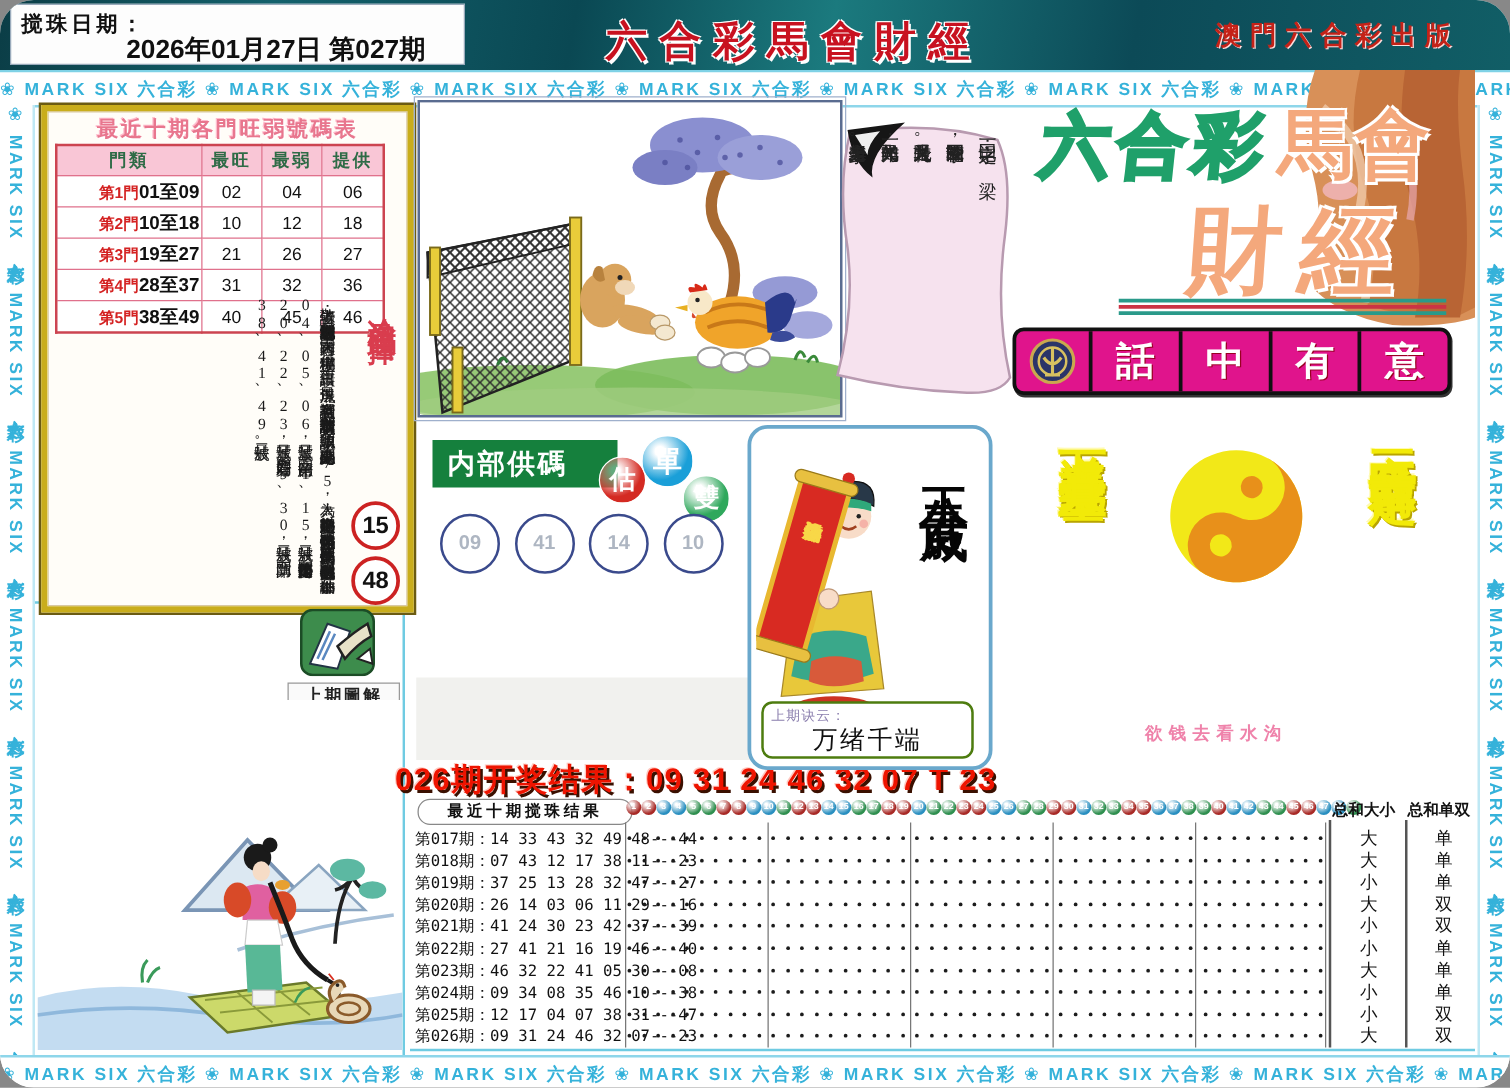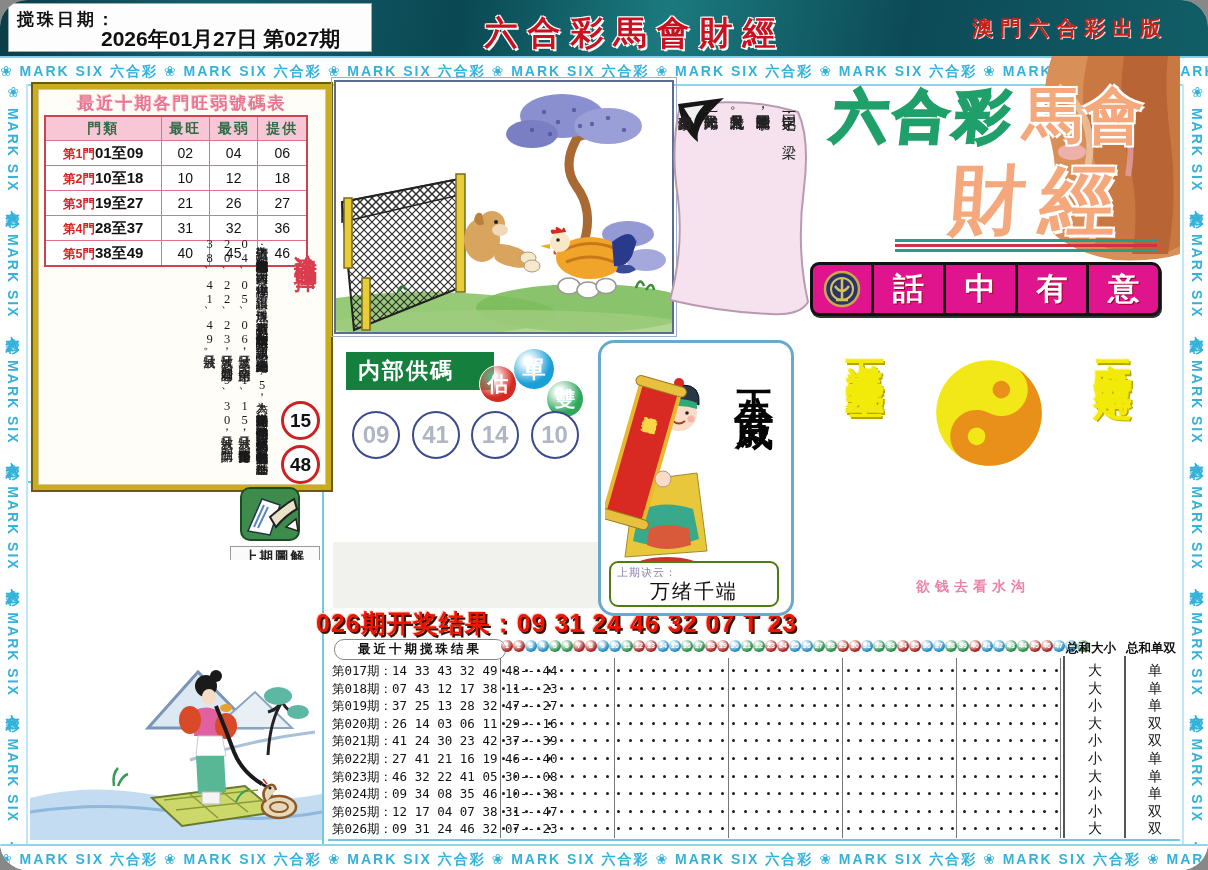--- a/index.html
+++ b/index.html
@@ -34,21 +34,21 @@
   
   #hcbox{left:33px;top:84px;width:288px;height:396px;background:#fffdf8;
     border:5px solid #c9ad1c;box-shadow:0 0 0 2px #6b5b12, inset 0 0 0 1px #d8c8a0;}
   #hc-title{position:absolute;left:0;top:3px;width:100%;text-align:center;font-size:17px;font-weight:bold;
     color:#e8768e;letter-spacing:2px;text-shadow:1px 1px 0 #fff,-1px -1px 0 #fbc;}
   #hc-table{position:absolute;left:6px;top:26px;width:264px;border-collapse:collapse;
     border:2px solid #cc4450;background:#fff;}
   #hc-table th{background:#f9c6d6;color:#2e6b46;font-size:14px;font-weight:bold;border:1px solid #e0718c;
     height:21px;letter-spacing:2px;}
   #hc-table td{border:1px solid #e0718c;height:22px;text-align:center;font-size:14px;color:#111;}
-  #hc-table td.gatecell{text-align:center;padding-left:1px;white-space:nowrap;}
+  #hc-table td.gatecell{text-align:right;padding-left:1px;white-space:nowrap;}
   .gate{color:#d42222;font-weight:bold;font-size:12.5px;}
   .range{color:#101010;font-size:15px;font-weight:bold;}
 
   .vtext{writing-mode:vertical-rl;text-orientation:upright;}
   #cold-commentary{position:absolute;left:4px;top:148px;width:228px;height:238px;overflow:hidden;
     font-size:12.5px;line-height:17.5px;color:#1a1a1a;font-family:"Liberation Serif","DejaVu Serif",serif;}
   #cold-title{position:absolute;right:4px;top:146px;height:170px;font-size:23px;font-weight:bold;color:#d93d4e;
     letter-spacing:3px;text-shadow:1px 1px 0 #fff;}
   .coldnum{position:absolute;right:6px;width:33px;height:33px;border:3px solid #cc2222;border-radius:50%;
     text-align:center;line-height:33px;font-size:19px;font-weight:bold;color:#111;background:#fff;}
@@ -61,21 +61,21 @@
 
   
   #picbox{left:334px;top:80px;width:336px;height:250px;background:#fff;border:2px solid #5a6c90;
     outline:1px solid #9fb0cc;outline-offset:2px;}
 
   
   #ic-banner{left:346px;top:352px;width:136px;height:38px;background:#15803d;color:#fff;font-size:22px;
     font-weight:bold;letter-spacing:2px;line-height:38px;padding-left:12px;}
   .badge{position:absolute;border-radius:50%;color:#fff;font-weight:bold;text-align:center;border:1px solid #fff;}
   #ic-nums .icnum{position:absolute;top:411px;width:44px;height:44px;border:2.5px solid #3a4a8c;border-radius:50%;
-    background:#fff;color:#aeb6c2;font-size:24px;font-weight:bold;text-align:center;line-height:44px;}
+    background:#fff;color:#aeb6c2;font-size:16px;font-weight:bold;text-align:center;line-height:44px;}
 
   #graypanel{left:333px;top:542px;width:285px;height:66px;background:#f1f1ee;}
 
   #result-banner{left:316px;top:607px;width:480px;font-size:25px;font-weight:bold;color:#ee1400;
     letter-spacing:1px;text-shadow:2px 2px 0 #3a1000,-1px -1px 0 #ffc8c0;white-space:nowrap;}
 
   
   #royalbox{left:598px;top:340px;width:190px;height:270px;background:#fff;border:3px solid #6aa8cc;border-radius:16px;}
   #royal-main{position:absolute;right:10px;top:16px;height:200px;font-size:39px;font-weight:bold;color:#050505;
     letter-spacing:7px;}

